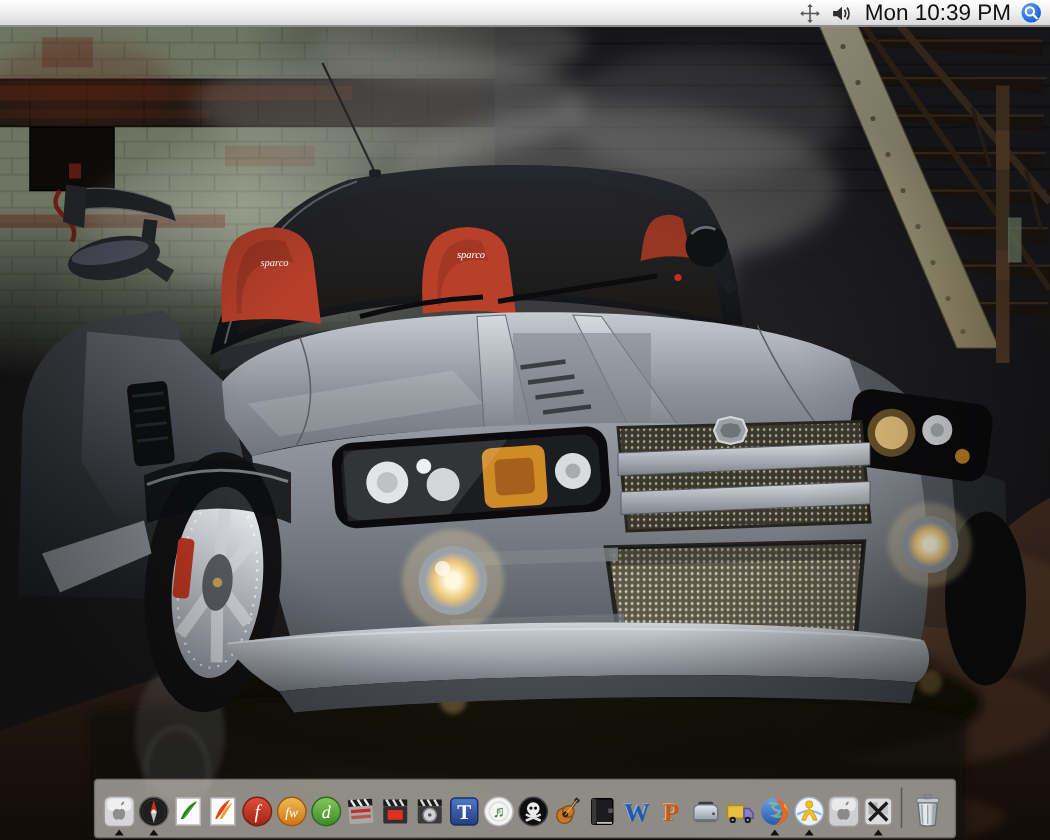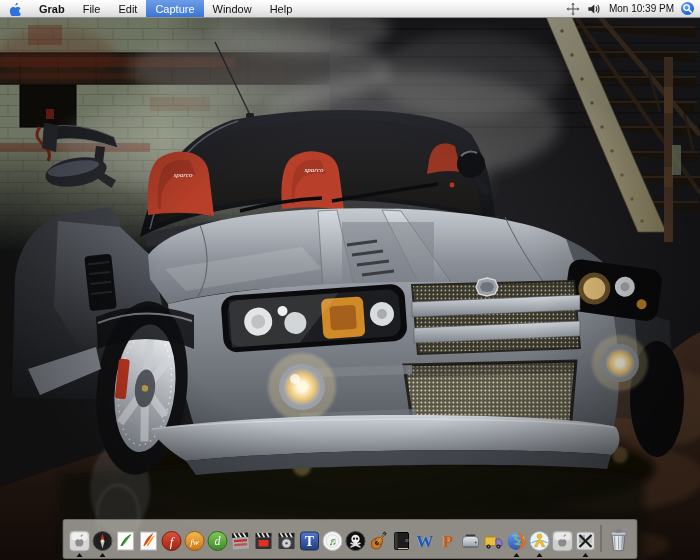--- a/index.html
+++ b/index.html
@@ -9,21 +9,21 @@
   #menubar{position:absolute;top:0;left:0;width:700px;height:17px;
     background:linear-gradient(#ffffff,#ededed 55%,#d8d8d8);
     border-bottom:1px solid #8e8e8e;display:flex;align-items:stretch;
     font-size:11px;color:#111;z-index:30;}
   .mb-left{display:flex;align-items:stretch;}
   .mb-apple{display:flex;align-items:center;padding:0 9px 0 9px;}
   .mb-item{display:flex;align-items:center;padding:0 9px;cursor:default;}
   .mb-item.app{font-weight:bold;}
   .mb-item.active{background:linear-gradient(#6d9ce8,#3a76d4);color:#fff;}
   .mb-right{margin-left:auto;display:flex;align-items:center;gap:7px;padding-right:6px;}
-  .mb-clock{font-size:10px;color:#111;white-space:nowrap;text-align:center;}
+  .mb-clock{font-size:15px;color:#111;white-space:nowrap;text-align:center;}
   .spot{width:13px;height:13px;border-radius:50%;
         background:radial-gradient(circle at 35% 30%,#6aa6f2,#1d63d6 70%,#0f4ab0);
         display:flex;align-items:center;justify-content:center;}
   
   #desktop{position:absolute;top:17px;left:0;width:700px;height:543px;}
   
   #dock{position:absolute;left:50%;transform:translateX(-50%);bottom:1px;
     height:30px;display:flex;align-items:flex-end;gap:1px;
     padding:2px 5px 6px 5px;background:rgba(208,205,198,0.66);
     border:1px solid rgba(80,80,80,0.55);border-radius:3px;z-index:40;}
@@ -35,36 +35,20 @@
   .ddiv{width:1px;height:27px;background:rgba(60,60,60,0.65);margin:0 3px;flex:0 0 auto;}
   .ditrash{position:relative;width:26px;height:26px;flex:0 0 auto;}
   .ic-letter{font-family:"Liberation Serif",serif;font-style:italic;fill:#fff;}
 </style>
 </head>
 <body>
 
 <div id="screen">
 
   <div id="menubar">
-    <div class="mb-left">
-      <div class="mb-apple">
-        <svg width="12" height="14" viewBox="0 0 14 17">
-          <g fill="#2f72dd">
-            <path d="M9.6 3.3c.5-.6.9-1.5.7-2.3-.7 0-1.6.5-2.1 1.1-.5.5-.9 1.4-.7 2.2.8.1 1.6-.4 2.1-1z"></path>
-            <path d="M11.9 11c0-2.1 1.7-3.1 1.8-3.2-1-1.4-2.5-1.6-3-1.6-1.3-.1-2.5.7-3.1.7-.7 0-1.7-.7-2.7-.7-1.4 0-2.7.8-3.4 2-1.5 2.5-.4 6.2 1 8.2.7 1 1.5 2.1 2.6 2.1 1 0 1.4-.7 2.7-.7s1.6.7 2.7.7c1.1 0 1.8-1 2.5-2 .8-1.2 1.1-2.3 1.1-2.3s-2.2-.9-2.2-3.2z"></path>
-          </g>
-        </svg>
-      </div>
-      <div class="mb-item app">Grab</div>
-      <div class="mb-item">File</div>
-      <div class="mb-item">Edit</div>
-      <div class="mb-item active">Capture</div>
-      <div class="mb-item">Window</div>
-      <div class="mb-item">Help</div>
-    </div>
     <div class="mb-right">
       <svg width="14" height="14" viewBox="0 0 16 16">
         <g stroke="#555" stroke-width="1.2" fill="#555">
           <line x1="8" y1="2.5" x2="8" y2="13.5"></line>
             <line x1="2.5" y1="8" x2="13.5" y2="8"></line>
           <path d="M8 0.5 L10 3 L6 3 Z" stroke="none"></path>
             <path d="M8 15.5 L10 13 L6 13 Z" stroke="none"></path>
           <path d="M0.5 8 L3 6 L3 10 Z" stroke="none"></path>
             <path d="M15.5 8 L13 6 L13 10 Z" stroke="none"></path>
         </g>

